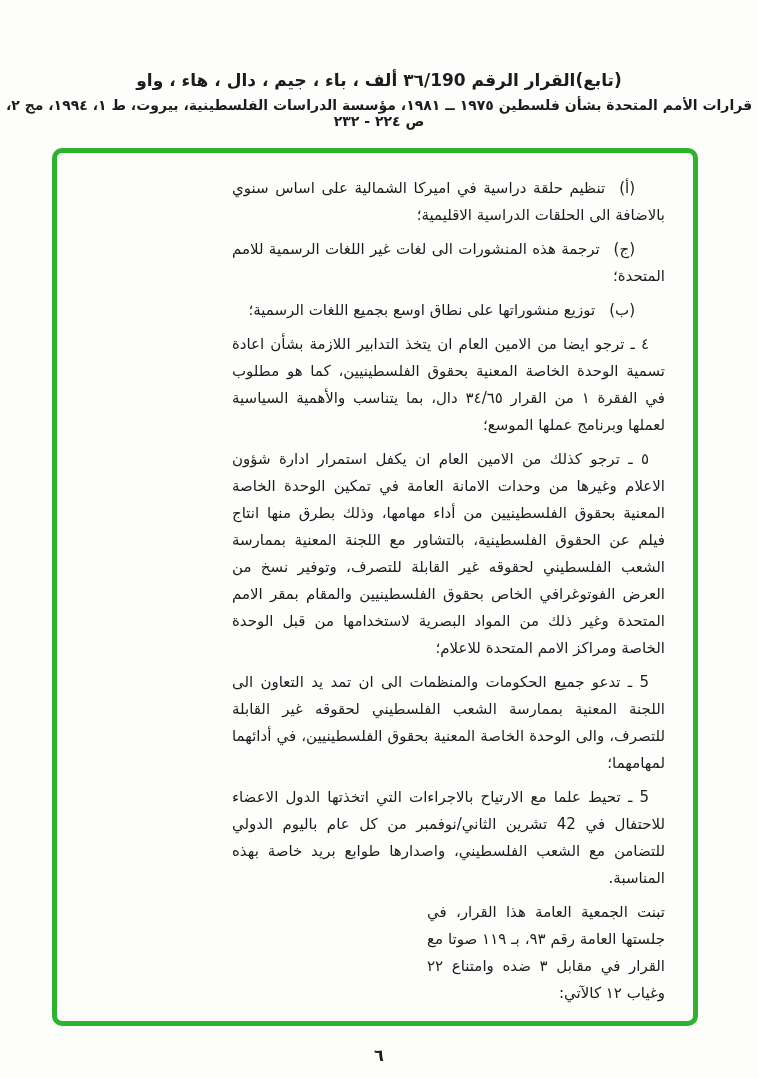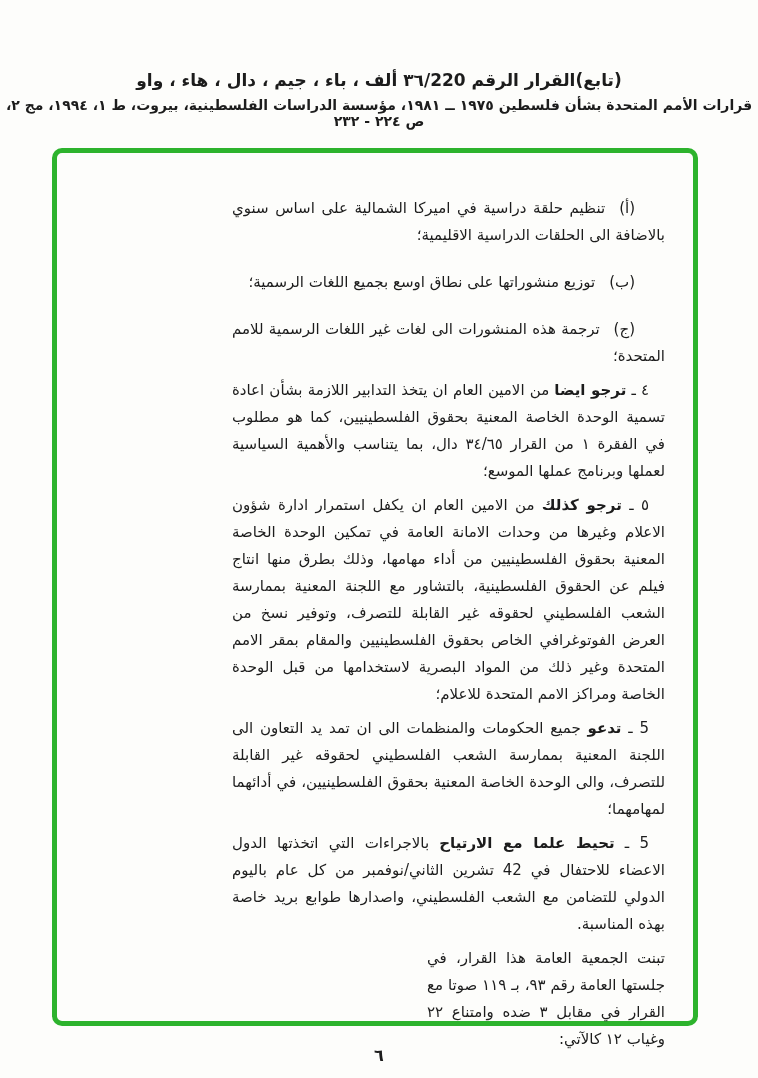--- a/index.html
+++ b/index.html
@@ -44,55 +44,55 @@
     top: 22px;
     right: 28px;
     width: 433px;
     direction: rtl;
     text-align: justify;
     text-align-last: right;
     font-size: 15px;
     line-height: 27px;
   }
   .item { margin-bottom: 7px; }
-  .item.lettered { text-indent: 30px; margin-top: 20px; }
+  .item.lettered { text-indent: 30px; }
   .item.lettered .prefix { margin-left: 14px; }
   .item.numbered { text-indent: 16px; }
-  .item b { font-weight: bold; }
+  .item b { font-weight: normal; }
   .closing {
     width: 238px;
     margin-top: 2px;
     margin-bottom: 7px;
   }
   .page-number {
     position: absolute;
     top: 1046px;
     left: 0;
     width: 758px;
     text-align: center;
     font-size: 16px;
     font-weight: bold;
   }
 </style>
 </head>
 <body>
 
 <div class="doc-header">
-  <div class="doc-title">(تابع)القرار الرقم ٣٦/220 ألف ، باء ، جيم ، دال ، هاء ، واو</div>
+  <div class="doc-title">(تابع)القرار الرقم ٣٦/190 ألف ، باء ، جيم ، دال ، هاء ، واو</div>
   <div class="doc-subtitle">قرارات الأمم المتحدة بشأن فلسطين ١٩٧٥ ــ ١٩٨١، مؤسسة الدراسات الفلسطينية، بيروت، ط ١، ١٩٩٤، مج ٢، ص ٢٢٤ - ٢٣٢</div>
 </div>
 
 <div class="highlight-box">
   <div class="content">
 
     <p class="item lettered"><span class="prefix">(أ)</span><span>تنظيم حلقة دراسية في اميركا الشمالية على اساس سنوي بالاضافة الى الحلقات الدراسية الاقليمية؛</span></p>
 
+    <p class="item lettered"><span class="prefix">(ج)</span><span>ترجمة هذه المنشورات الى لغات غير اللغات الرسمية للامم المتحدة؛</span></p>
+
     <p class="item lettered"><span class="prefix">(ب)</span><span>توزيع منشوراتها على نطاق اوسع بجميع اللغات الرسمية؛</span></p>
-
-    <p class="item lettered"><span class="prefix">(ج)</span><span>ترجمة هذه المنشورات الى لغات غير اللغات الرسمية للامم المتحدة؛</span></p>
 
     <p class="item numbered"><span class="prefix">٤ ـ </span><b>ترجو ايضا</b><span> من الامين العام ان يتخذ التدابير اللازمة بشأن اعادة تسمية الوحدة الخاصة المعنية بحقوق الفلسطينيين، كما هو مطلوب في الفقرة ١ من القرار ٣٤/٦٥ دال، بما يتناسب والأهمية السياسية لعملها وبرنامج عملها الموسع؛</span></p>
 
     <p class="item numbered"><span class="prefix">٥ ـ </span><b>ترجو كذلك</b><span> من الامين العام ان يكفل استمرار ادارة شؤون الاعلام وغيرها من وحدات الامانة العامة في تمكين الوحدة الخاصة المعنية بحقوق الفلسطينيين من أداء مهامها، وذلك بطرق منها انتاج فيلم عن الحقوق الفلسطينية، بالتشاور مع اللجنة المعنية بممارسة الشعب الفلسطيني لحقوقه غير القابلة للتصرف، وتوفير نسخ من العرض الفوتوغرافي الخاص بحقوق الفلسطينيين والمقام بمقر الامم المتحدة وغير ذلك من المواد البصرية لاستخدامها من قبل الوحدة الخاصة ومراكز الامم المتحدة للاعلام؛</span></p>
 
     <p class="item numbered"><span class="prefix">5 ـ </span><b>تدعو</b><span> جميع الحكومات والمنظمات الى ان تمد يد التعاون الى اللجنة المعنية بممارسة الشعب الفلسطيني لحقوقه غير القابلة للتصرف، والى الوحدة الخاصة المعنية بحقوق الفلسطينيين، في أدائهما لمهامهما؛</span></p>
 
     <p class="item numbered"><span class="prefix">5 ـ </span><b>تحيط علما مع الارتياح</b><span> بالاجراءات التي اتخذتها الدول الاعضاء للاحتفال في 42 تشرين الثاني/نوفمبر من كل عام باليوم الدولي للتضامن مع الشعب الفلسطيني، واصدارها طوابع بريد خاصة بهذه المناسبة.</span></p>
 
     <p class="item closing">تبنت الجمعية العامة هذا القرار، في جلستها العامة رقم ٩٣، بـ ١١٩ صوتا مع القرار في مقابل ٣ ضده وامتناع ٢٢ وغياب ١٢ كالآتي:</p>

